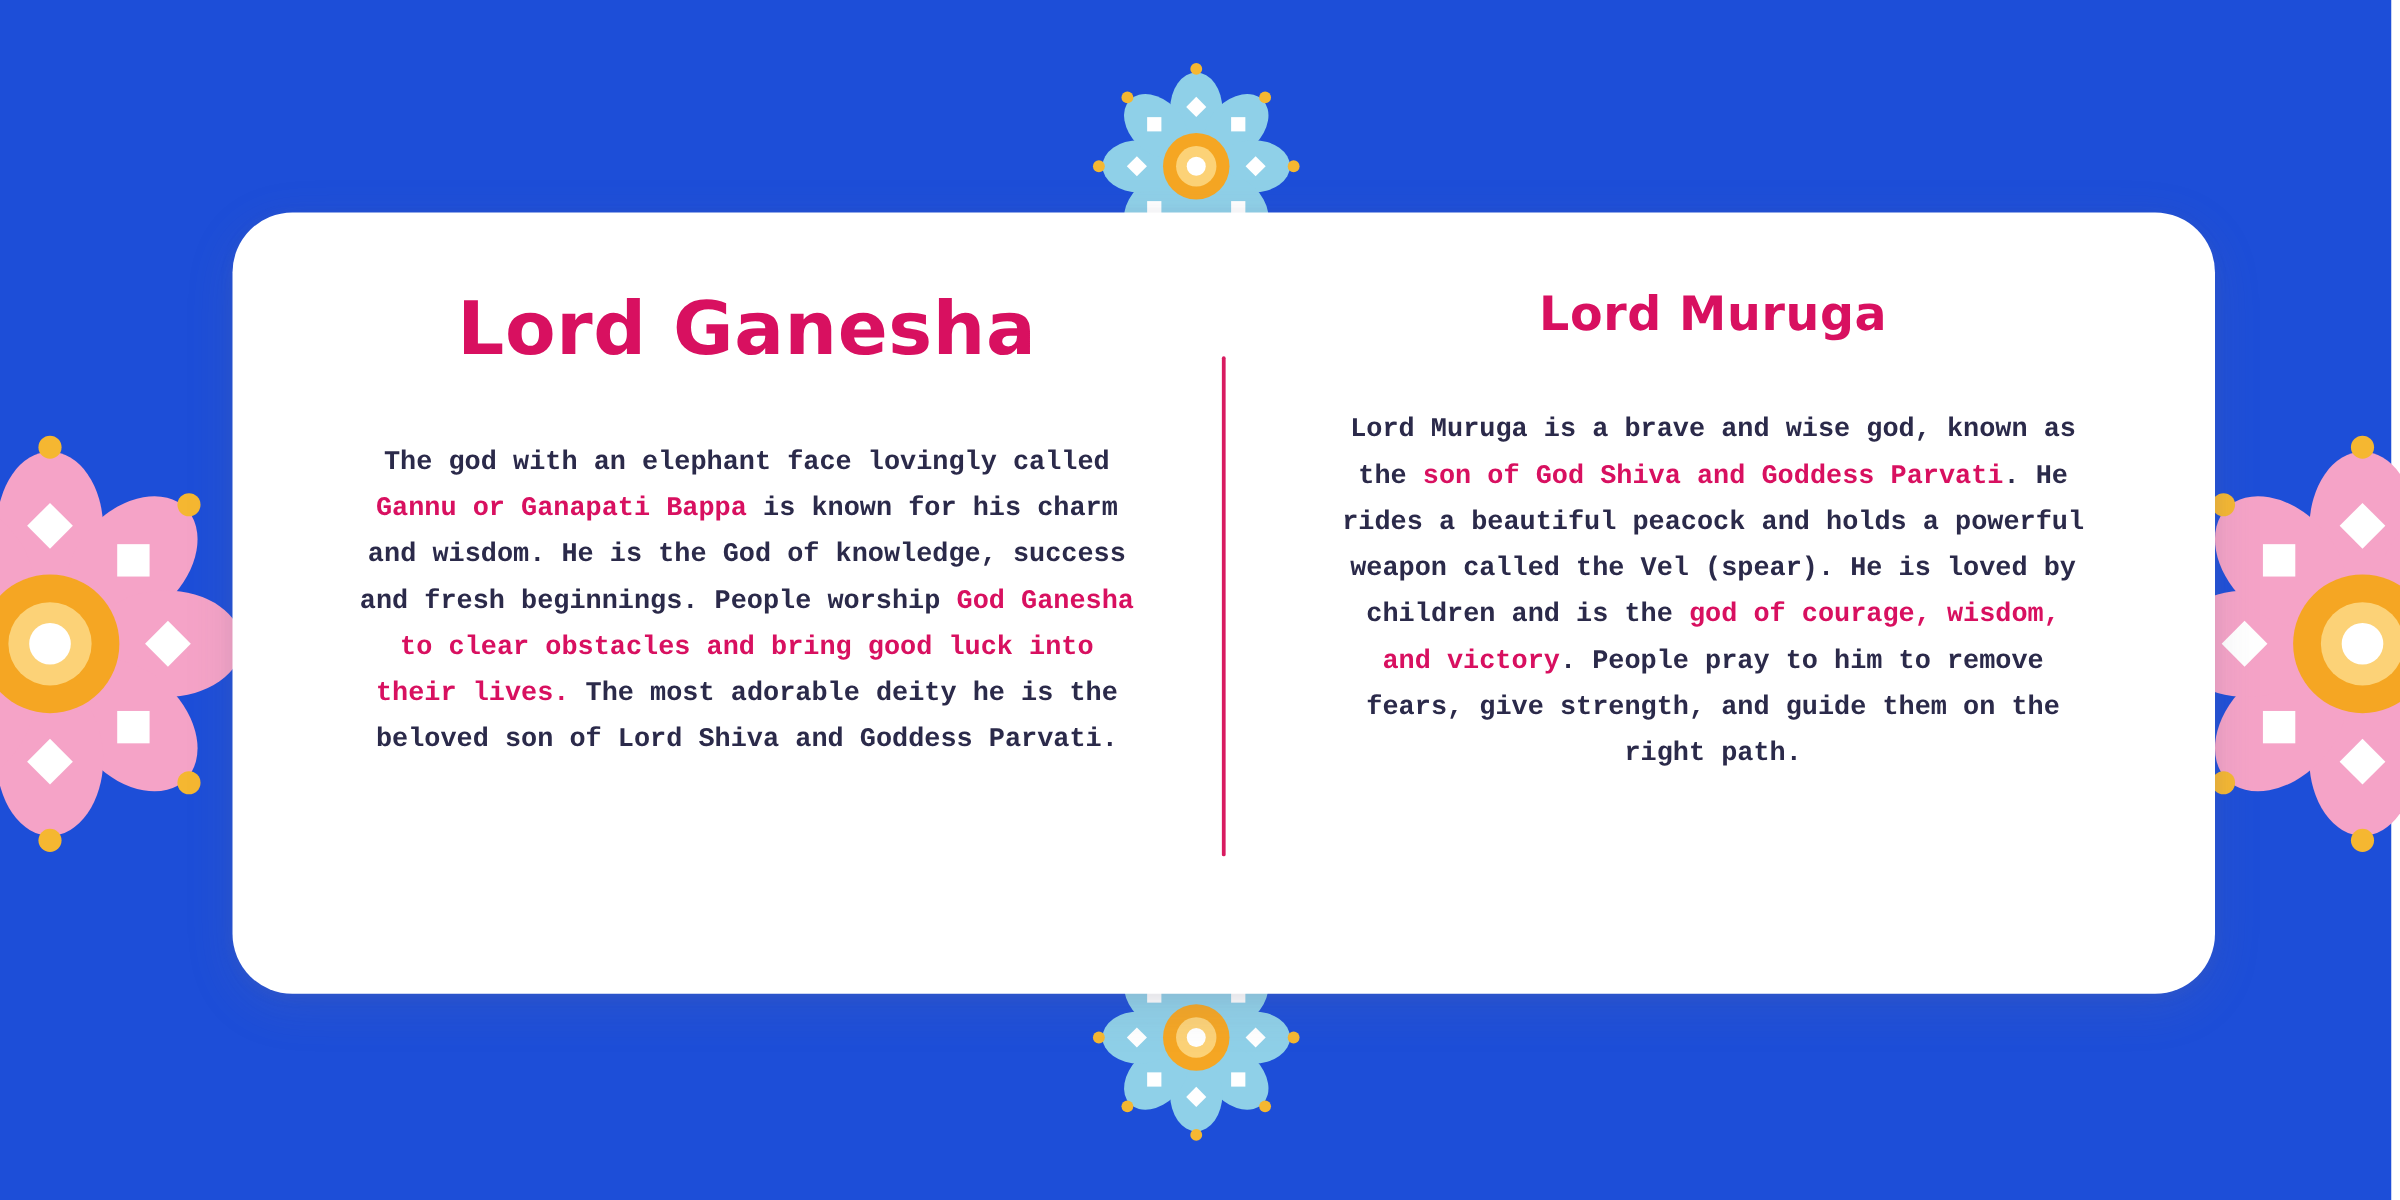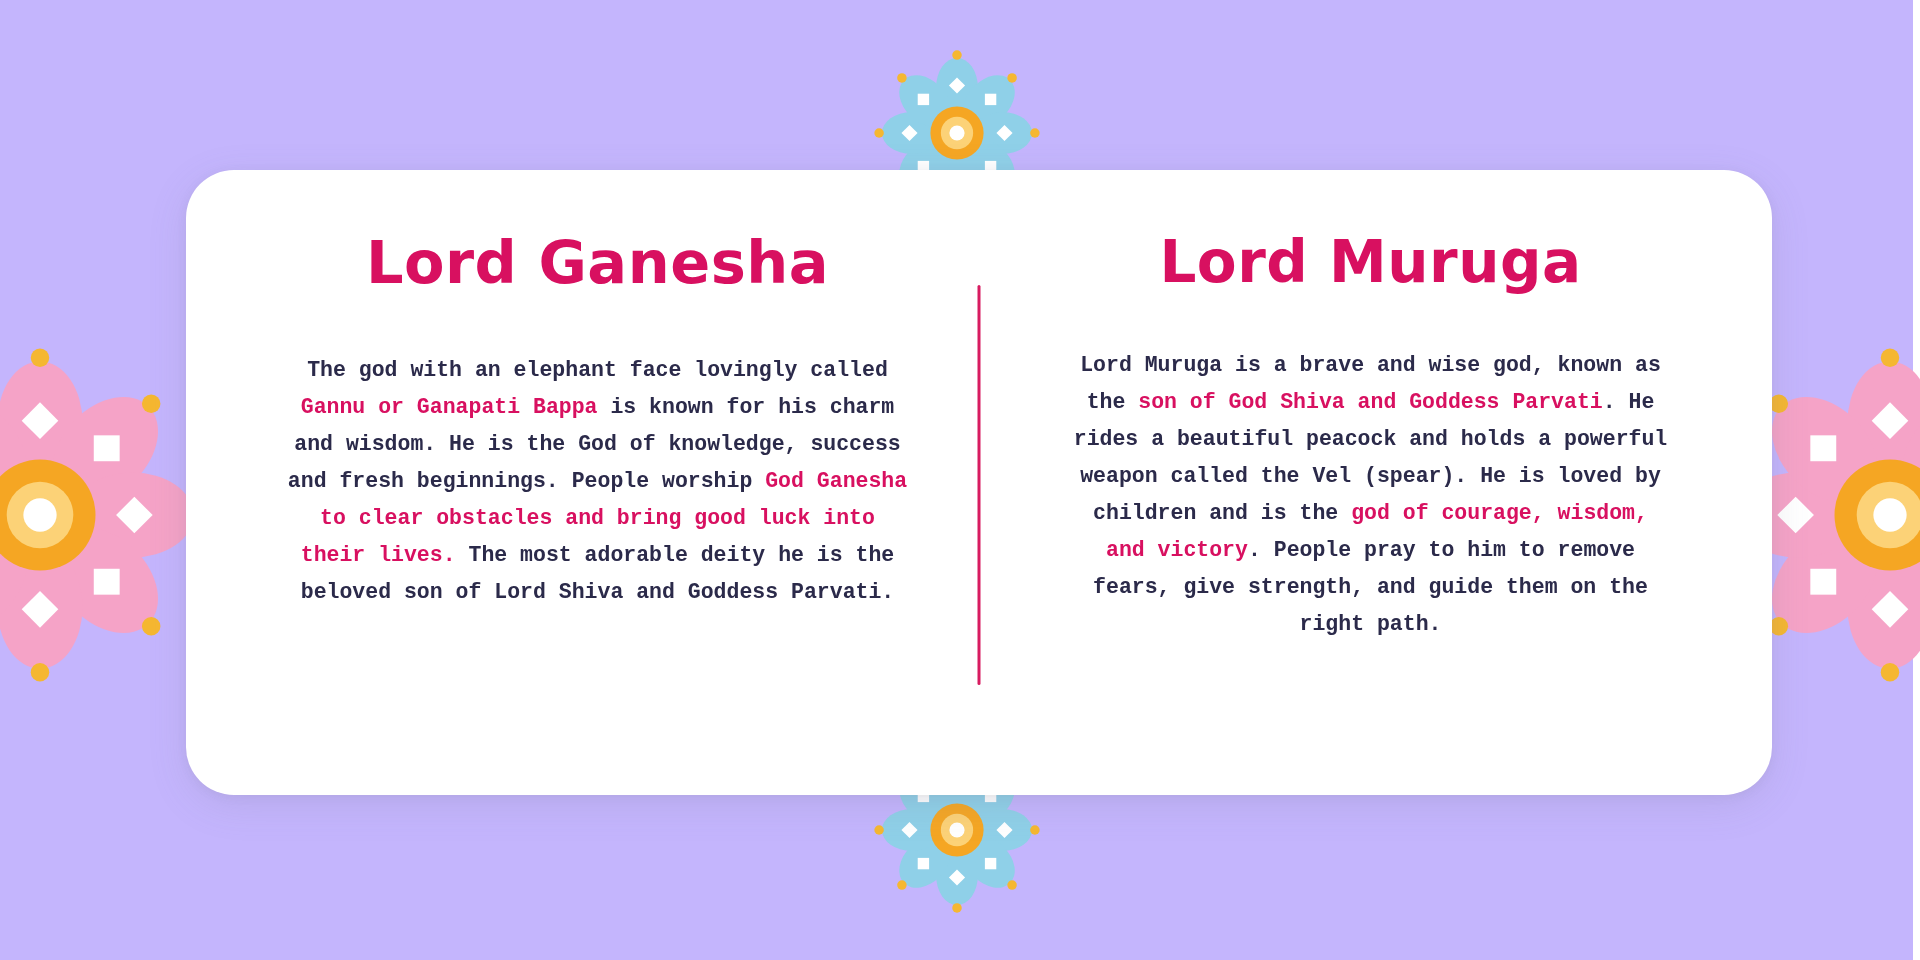--- a/index.html
+++ b/index.html
@@ -10,21 +10,21 @@
     background: #ffffff;
     overflow: hidden;
   }
   body {
     font-family: "Liberation Sans", sans-serif;
   }
   .stage {
     position: relative;
     width: 1913px;
     height: 960px;
-    background: #c4b5fd;
+    background: #1d4ed8;
   }
 
   
   .card {
     position: absolute;
     left: 186px;
     top: 170px;
     width: 1586px;
     height: 625px;
     background: #ffffff;
@@ -61,21 +61,21 @@
     font-family: "DejaVu Sans", sans-serif;
     font-weight: 700;
     font-size: 59px;
     letter-spacing: 0.5px;
     color: #d81060;
     margin: 0 0 58px 0;
     text-align: center;
     line-height: 1.05;
     white-space: nowrap;
   }
-  .col-right .title { font-size: 58px; margin-bottom: 54px; }
+  .col-right .title { font-size: 38px; margin-bottom: 54px; }
 
   .body-text {
     font-family: Liberation Mono, monospace;
     font-weight: 700;
     font-size: 21.5px;
     line-height: 1.72;
     color: #2b2a4a;
     text-align: center;
     margin: 0;
     max-width: 640px;

